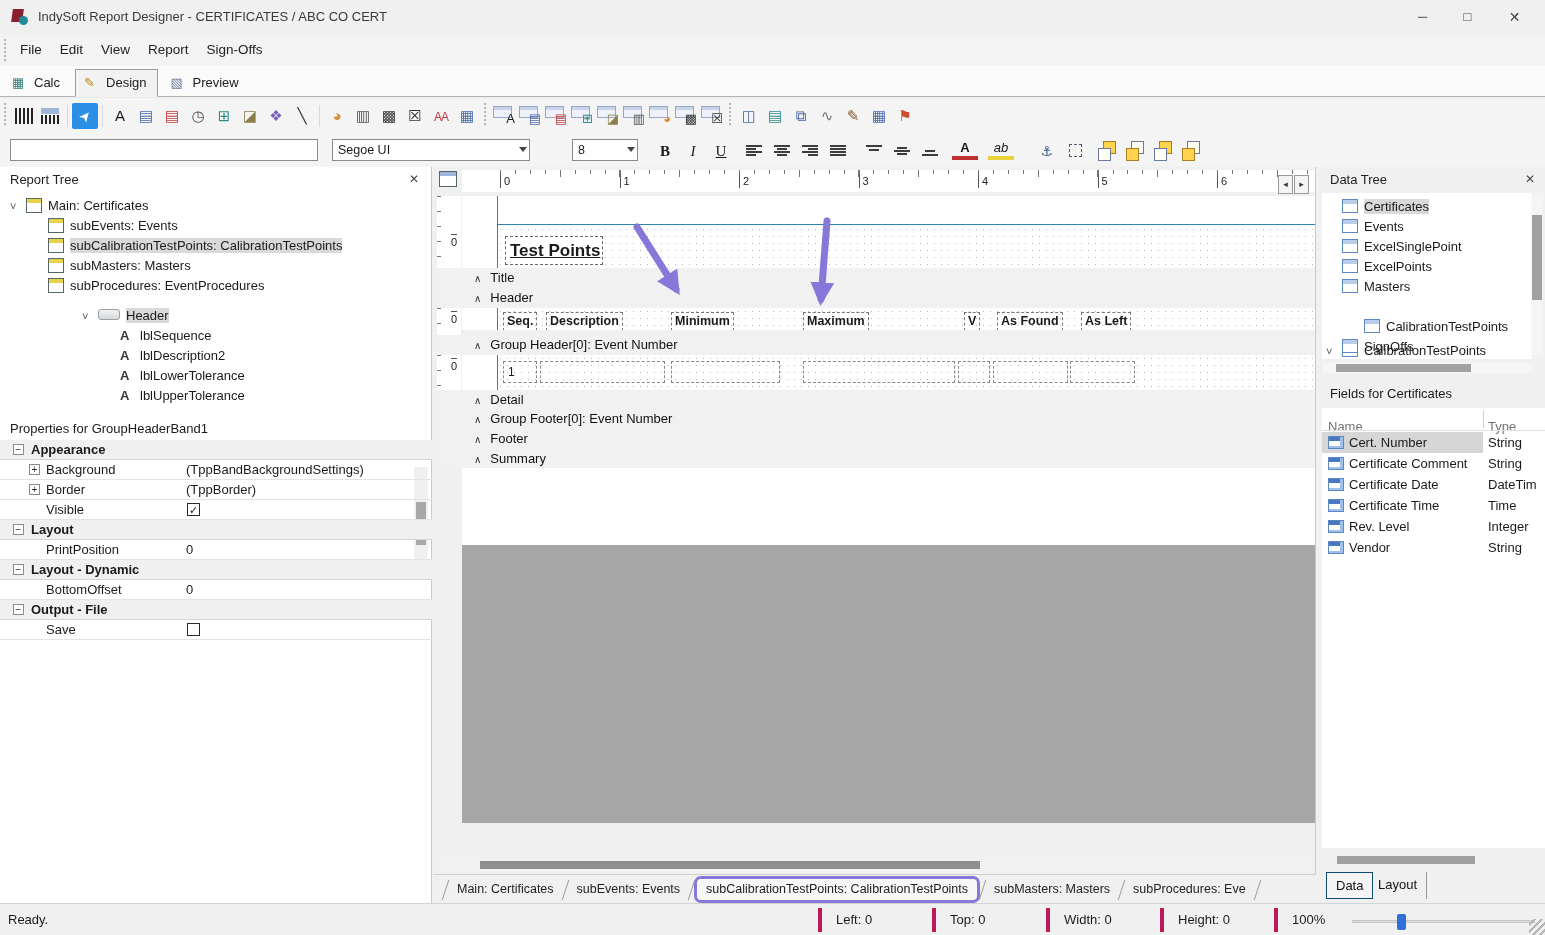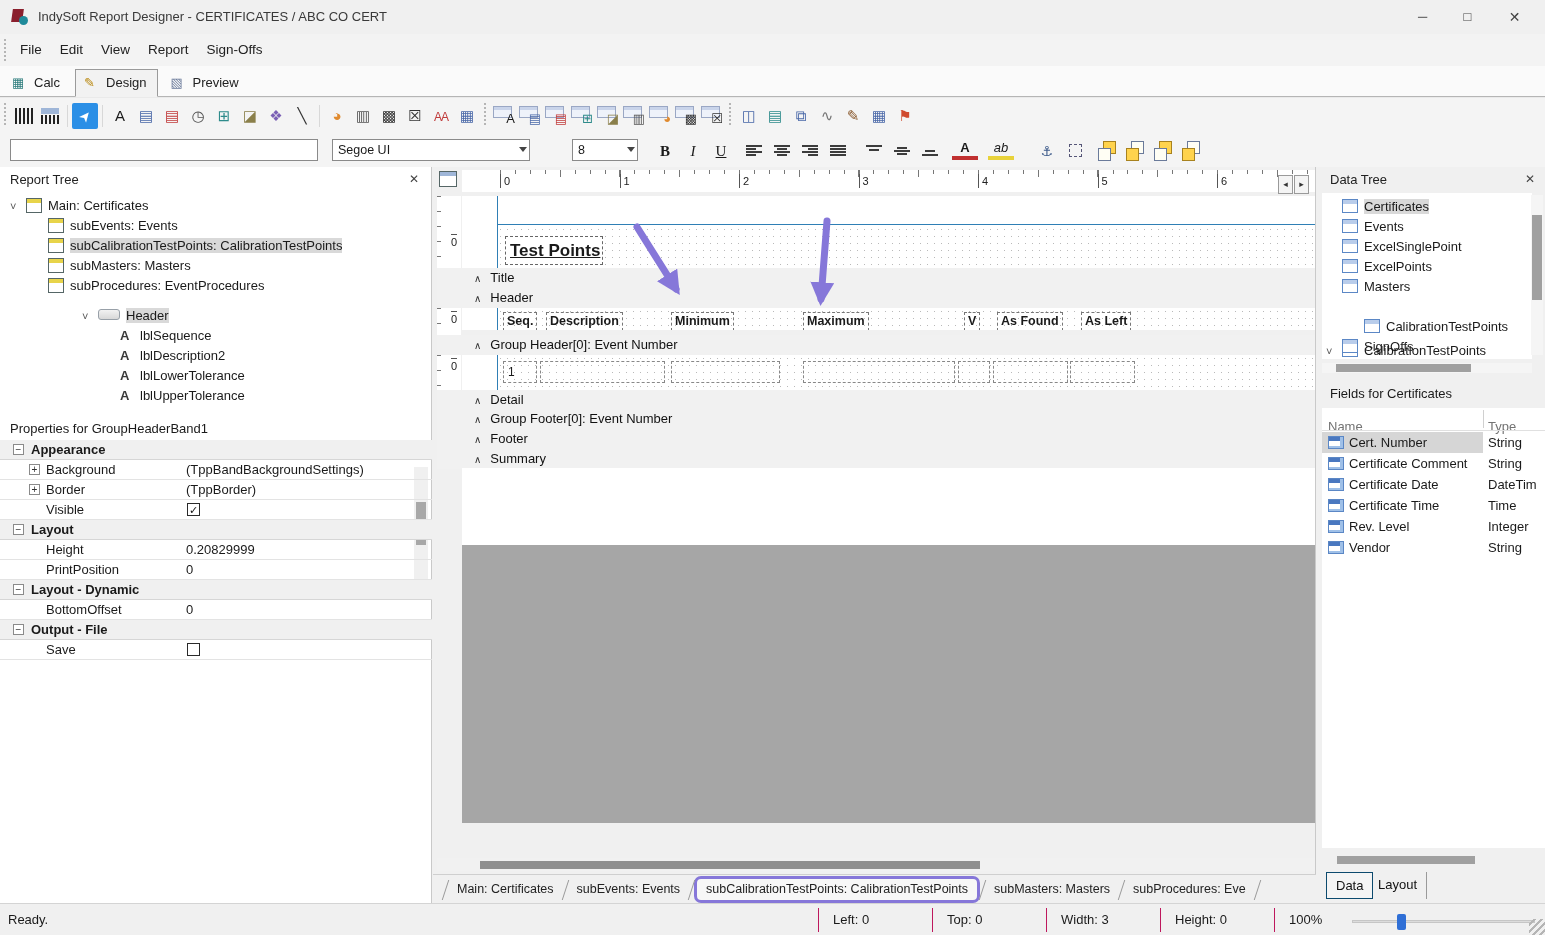--- a/index.html
+++ b/index.html
@@ -140,21 +140,21 @@
   .fld-ic { display:inline-block; width:16px; height:13px; margin:0 5px -2px 0; border:1px solid #5b87c5; background:linear-gradient(#4a78c0 0 4px,#fff 4px); box-shadow:inset -3px -2px 0 #9fc0e8; }
   #f-hscroll { position:absolute; left:4px; top:688px; width:210px; height:10px; background:#f0f0f0; }
   #f-hscroll .thumb { position:absolute; left:15px; top:1px; width:138px; height:8px; background:#a0a0a0; }
   .side-tab { position:absolute; top:705px; height:27px; line-height:26px; font-size:13px; padding:0 9px; color:#111; }
   #side-tab-data { left:8px; border:1px solid #0c4a6e; background:#f4f4f4; }
   #side-tab-layout { left:51px; border-right:1px solid #9a9a9a; }
 
   
   #statusbar { position:absolute; left:0; top:903px; width:1545px; height:32px; background:#f0f0f0; border-top:1px solid #d4d4d4; }
   #status-text { position:absolute; left:8px; top:8px; font-size:13px; }
-  .scell { position:absolute; top:4px; height:24px; line-height:24px; padding-left:14px; border-left:1px solid #be185d; font-size:13px; }
+  .scell { position:absolute; top:4px; height:24px; line-height:24px; padding-left:14px; border-left:4px solid #be185d; font-size:13px; }
   #zoom-slider { position:absolute; left:1352px; top:16px; width:183px; height:3px; background:#dcdcdc; border:1px solid #c6c6c6; }
   #zoom-slider .zthumb { position:absolute; left:44px; top:-7px; width:9px; height:16px; background:#2f6fd6; border-radius:2px; }
   #sb-grip { position:absolute; right:0; bottom:0; width:16px; height:16px; background:repeating-linear-gradient(135deg,transparent 0 3px,#b5b5b5 3px 5px); }
 </style>
 </head>
 <body>
 
 <div id="app">
 
   <div id="titlebar">
@@ -261,24 +261,20 @@
         </div>
         <div class="prow">
           <span class="nm">Visible</span>
           <span class="cbx">✓</span>
         </div>
         <div class="prow sec">
           <span class="pm">−</span>
           <span class="nm">Layout</span>
         </div>
         <div class="prow">
-          <span class="nm">Height</span>
-          <span class="val">0.20829999</span>
-        </div>
-        <div class="prow">
           <span class="nm">PrintPosition</span>
           <span class="val">0</span>
         </div>
         <div class="prow sec">
           <span class="pm">−</span>
           <span class="nm">Layout - Dynamic</span>
         </div>
         <div class="prow">
           <span class="nm">BottomOffset</span>
           <span class="val">0</span>
@@ -438,21 +434,21 @@
       </div>
     <div class="side-tab" id="side-tab-data">Data</div>
     <div class="side-tab" id="side-tab-layout">Layout</div>
   </div>
 
   <div id="statusbar">
     <span id="status-text">Ready.</span>
     <div id="status-cells">
         <div class="scell" style="left: 818px; width: 112px;">Left: 0</div>
         <div class="scell" style="left: 932px; width: 112px;">Top: 0</div>
-        <div class="scell" style="left: 1046px; width: 112px;">Width: 3</div>
+        <div class="scell" style="left: 1046px; width: 112px;">Width: 0</div>
         <div class="scell" style="left: 1160px; width: 112px;">Height: 0</div>
         <div class="scell" style="left: 1274px; width: 76px;">100%</div>
       </div>
     <div id="zoom-slider">
         <div class="zthumb"></div>
       </div>
     <div id="sb-grip"></div>
   </div>
 
 </div>

